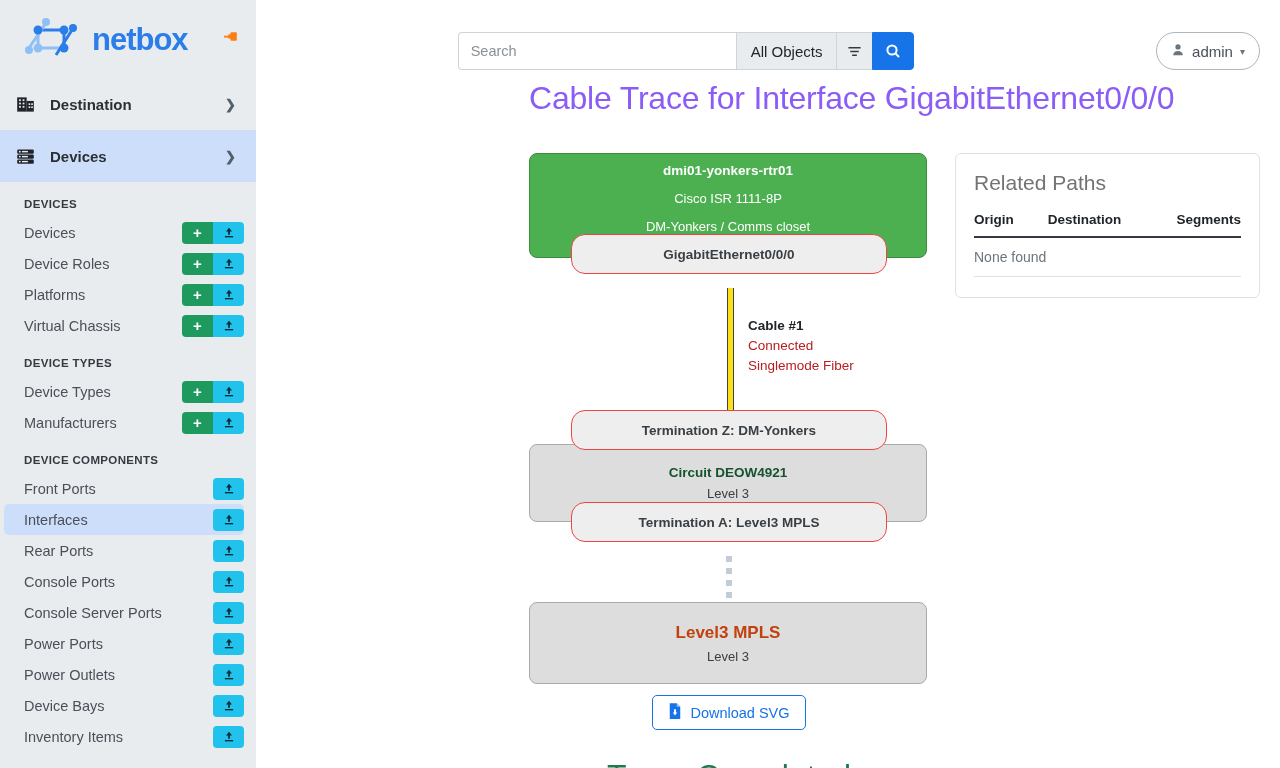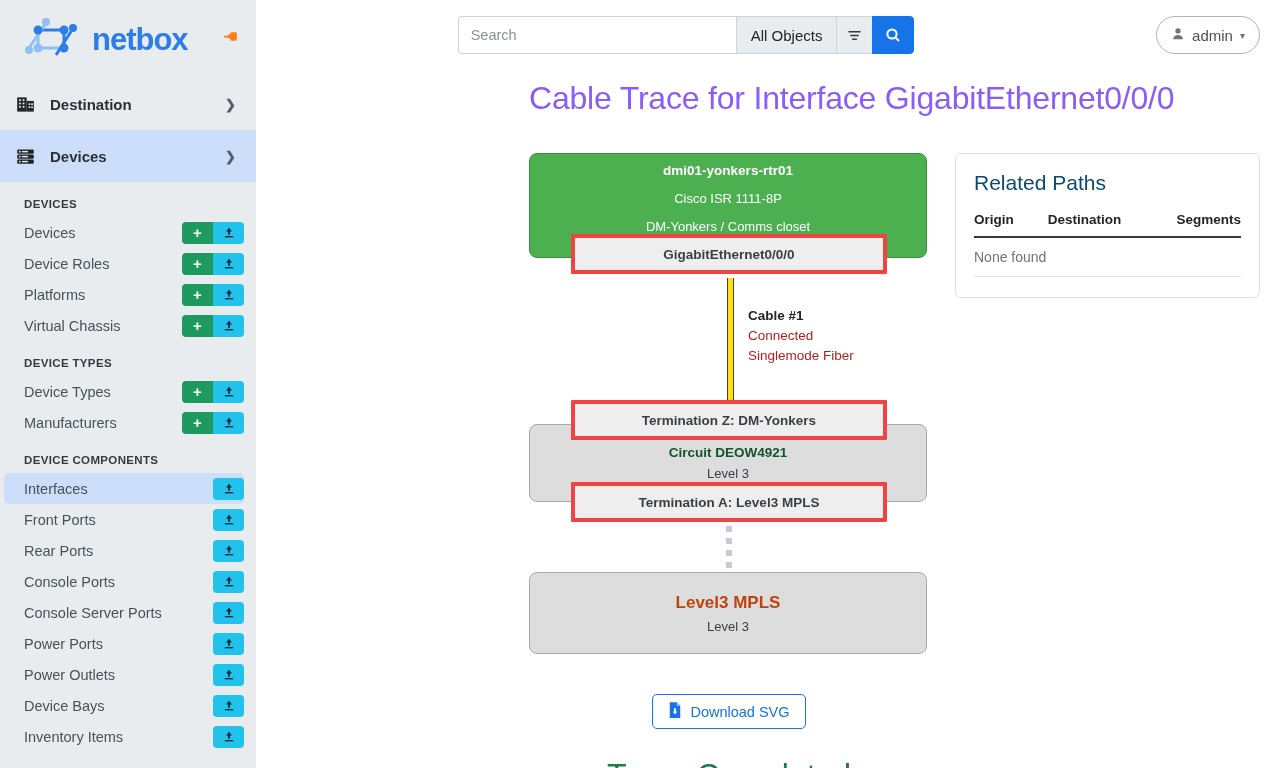--- a/index.html
+++ b/index.html
@@ -60,21 +60,21 @@
     display: flex; align-items: center; justify-content: center;
     color: #fff; font-size: 13px; cursor: pointer;
   }
   .sq.add { background: #1f9a5f; border-radius: 4px 0 0 4px; font-size: 15px; font-weight: 600; }
   .sq.imp { background: #21c3ec; border-radius: 0 4px 4px 0; }
   .sq.imp.solo { border-radius: 4px; }
 
   
   .main { flex: 1; height: 768px; position: relative; overflow: hidden; background: #fff; }
   .topbar {
-    height: 70px; display: flex; align-items: center;
+    height: 70px; display: flex; align-items: flex-end;
     padding: 0 20px;
   }
   .search-wrap {
     margin: 0 auto 0 auto;
     display: flex; align-items: stretch; height: 38px;
     position: relative; left: -30px;
   }
   .search-input {
     width: 278px; height: 38px;
     border: 1px solid #ced4da; border-right: none;
@@ -119,22 +119,22 @@
     width: 398px; height: 105px;
     background: #4CAF50; border: 1px solid #3b8c3f; border-radius: 8px;
     color: #fff; text-align: center;
     display: flex; flex-direction: column; justify-content: center; gap: 13px;
     padding-bottom: 14px;
   }
   .node-device .n1 { font-size: 13.5px; font-weight: 700; }
   .node-device .n2, .node-device .n3 { font-size: 13px; font-weight: 400; }
 
   .term-box {
-    width: 316px; height: 40px; margin: -24px auto 4px auto;
-    background: #eeeeee; border: 4px solid #ef4444; border-radius: 1px;
+    width: 316px; height: 40px; margin: -24px auto 14px auto;
+    background: #eeeeee; border: 1px solid #ef4444; border-radius: 14px;
     display: flex; align-items: center; justify-content: center;
     font-size: 13.5px; font-weight: 700; color: #3a3f44;
     position: relative; z-index: 3;
   }
 
   .cable-zone { position: relative; height: 122px; }
   .cable-line {
     position: absolute; left: 198px; top: 0; width: 7px; height: 122px;
     background: #FFE017; border-left: 1px solid #3d4450; border-right: 1px solid #3d4450;
   }
@@ -162,37 +162,37 @@
   .provider-box {
     width: 398px; height: 82px;
     background: #dddddd; border: 1px solid #a9a9a9; border-radius: 8px;
     display: flex; flex-direction: column; align-items: center; justify-content: center; gap: 6px;
   }
   .provider-box .p1 { font-size: 17px; font-weight: 700; color: #c2410c; }
   .provider-box .p2 { font-size: 13px; color: #3a3f44; }
 
   .dl-btn {
     display: flex; align-items: center; gap: 8px;
-    width: fit-content; margin: 40px auto 0 auto;
+    width: fit-content; margin: 11px auto 0 auto;
     padding: 7px 15px;
     border: 1px solid #1673e8; border-radius: 5px;
     background: #fff; color: #1673e8; font-size: 14.5px; cursor: pointer;
   }
   .trace-done {
     text-align: center; margin-top: 28px;
     font-size: 32px; color: #1f7a4d; font-weight: 400;
   }
 
   
   .card {
     flex: 1; max-width: 568px; height: 145px;
     border: 1px solid #dee2e6; border-radius: 6px;
     padding: 17px 18px; background: #fff;
   }
-  .card h2 { font-size: 21px; font-weight: 400; color: #0c4a6e; margin-bottom: 17px; }
+  .card h2 { font-size: 21px; font-weight: 400; color: #737373; margin-bottom: 17px; }
   table { width: 100%; border-collapse: collapse; }
   th {
     text-align: left; font-size: 13.5px; font-weight: 700; color: #212529;
     padding-bottom: 9px; border-bottom: 2px solid #343a40;
   }
   td { font-size: 14px; color: #6c757d; padding: 11px 0; border-bottom: 1px solid #dee2e6; }
 </style>
 </head>
 <body>
 
@@ -336,33 +336,33 @@
         <span class="sq imp">
           <svg width="12" height="12" viewBox="0 0 16 16" fill="#062b36">
               <path d="M8 1l4 5H9.2v4.2H6.8V6H4z"></path>
               <rect x="2.5" y="12" width="11" height="1.8"></rect>
             </svg>
         </span>
       </span>
     </div>
 
     <div class="group-title">DEVICE COMPONENTS</div>
+    <div class="side-row">
+      <span class="lbl">Front Ports</span>
+      <span class="btn-group">
+        <span class="sq imp solo">
+          <svg width="12" height="12" viewBox="0 0 16 16" fill="#062b36">
+              <path d="M8 1l4 5H9.2v4.2H6.8V6H4z"></path>
+              <rect x="2.5" y="12" width="11" height="1.8"></rect>
+            </svg>
+        </span>
+      </span>
+    </div>
     <div class="side-row sel">
       <span class="lbl">Interfaces</span>
-      <span class="btn-group">
-        <span class="sq imp solo">
-          <svg width="12" height="12" viewBox="0 0 16 16" fill="#062b36">
-              <path d="M8 1l4 5H9.2v4.2H6.8V6H4z"></path>
-              <rect x="2.5" y="12" width="11" height="1.8"></rect>
-            </svg>
-        </span>
-      </span>
-    </div>
-    <div class="side-row">
-      <span class="lbl">Front Ports</span>
       <span class="btn-group">
         <span class="sq imp solo">
           <svg width="12" height="12" viewBox="0 0 16 16" fill="#062b36">
               <path d="M8 1l4 5H9.2v4.2H6.8V6H4z"></path>
               <rect x="2.5" y="12" width="11" height="1.8"></rect>
             </svg>
         </span>
       </span>
     </div>
     <div class="side-row">

